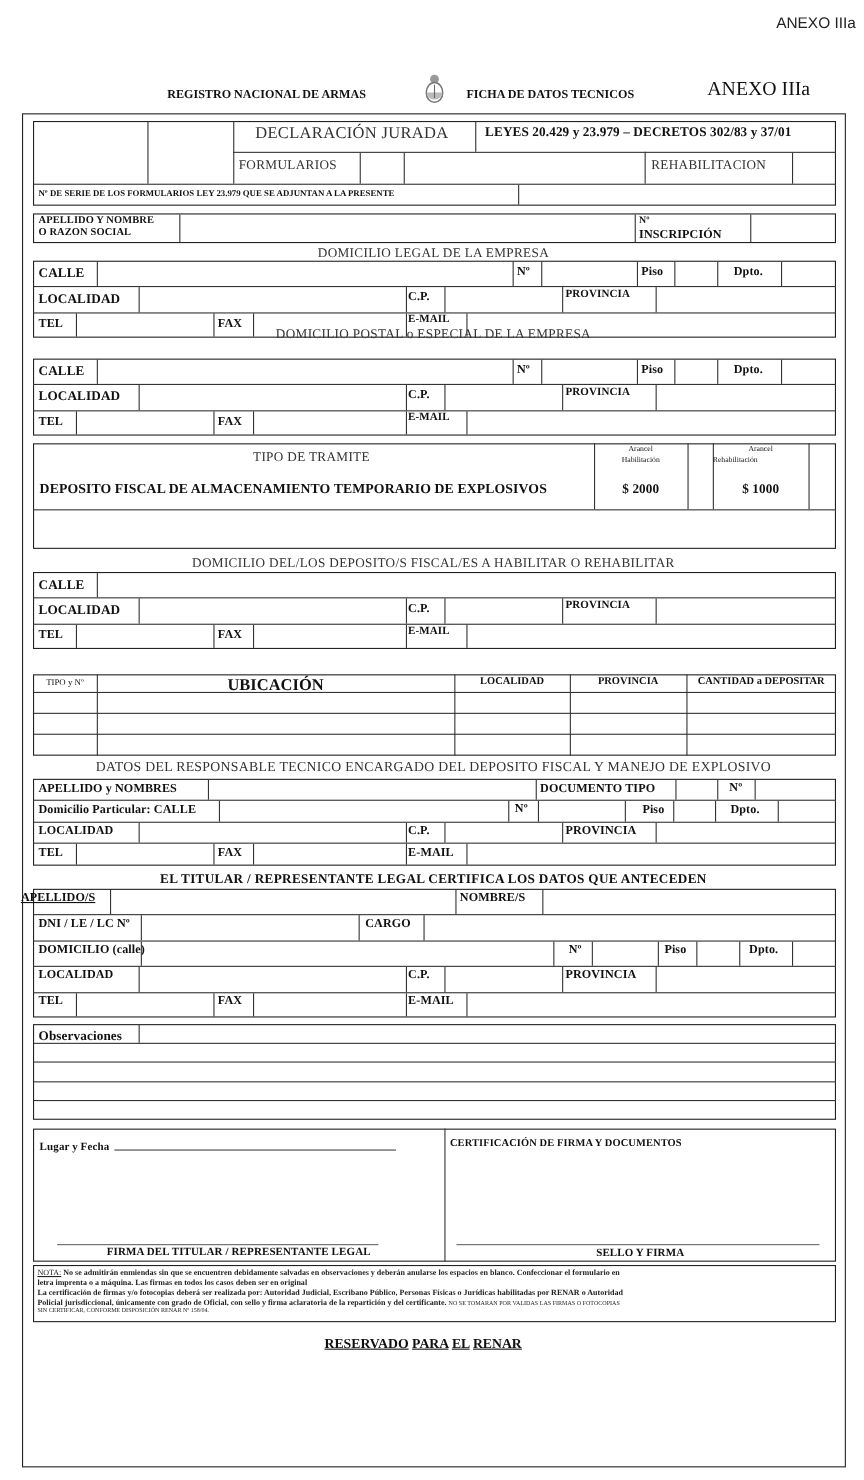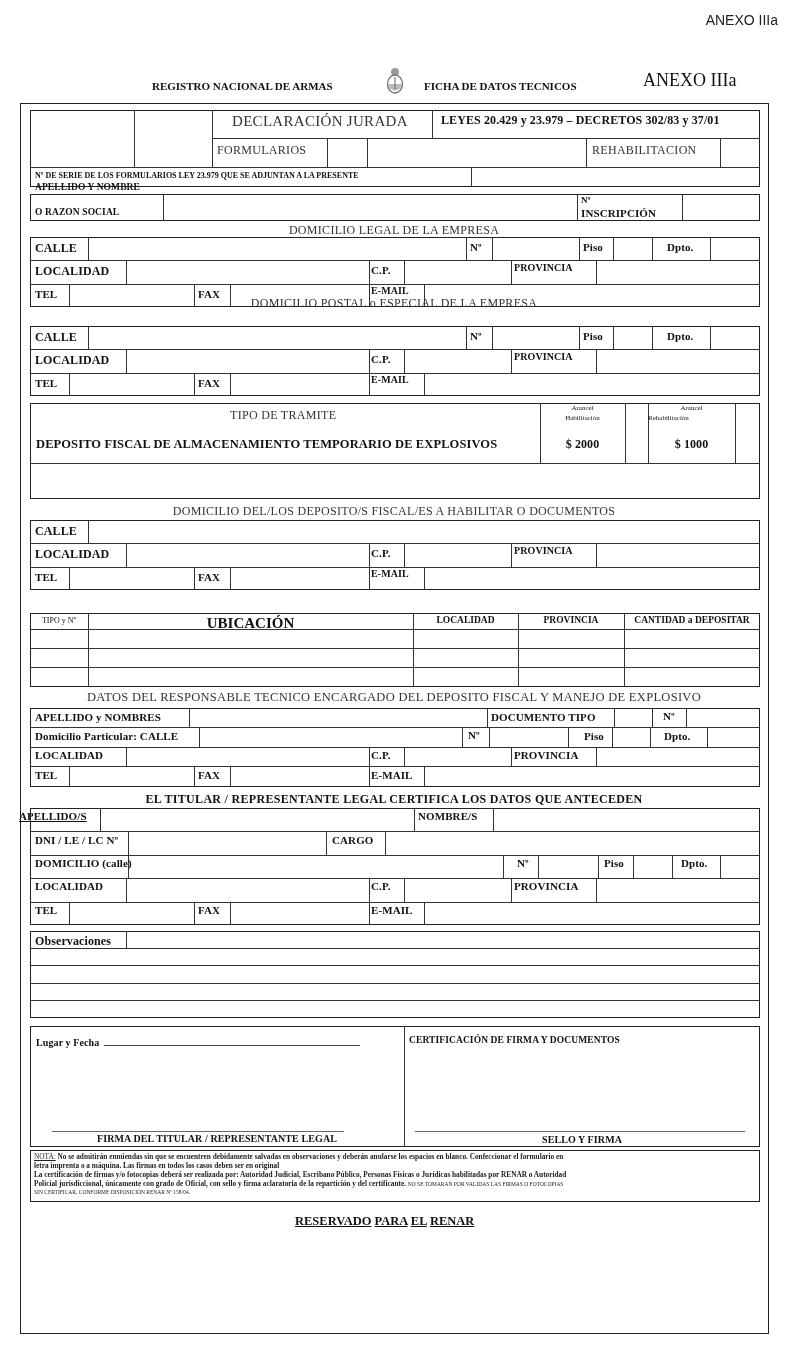--- a/index.html
+++ b/index.html
@@ -44,21 +44,21 @@
 <div class="lbl-n" style="left:217px;top:143px;">FORMULARIOS</div>
 <div class="field" style="left:327px;top:139px;width:39px;height:28px;border-left:1.2px solid #333;border-right:1.2px solid #333;"></div>
 <div class="vl" style="left:586px;top:138px;height:29px;"></div>
 <div class="lbl-n" style="left:592px;top:143px;">REHABILITACION</div>
 <div class="field" style="left:720px;top:139px;width:39px;height:28px;border-left:1.2px solid #333;"></div>
 <div class="hl" style="left:30px;top:167px;width:730px;"></div>
 <div class="lbl-s" style="left:35px;top:171px;">Nº DE SERIE DE LOS FORMULARIOS LEY 23.979 QUE SE ADJUNTAN A LA  PRESENTE</div>
 <div class="field" style="left:471px;top:168px;width:289px;height:18px;border-left:1.2px solid #333;"></div>
 
 <div class="box" style="left:30px;top:194px;width:730px;height:27px;"></div>
-<div class="lbl" style="left:35px;top:182px;font-size:9.5px;">APELLIDO Y NOMBRE</div>
+<div class="lbl" style="left:35px;top:196px;font-size:9.5px;">APELLIDO Y NOMBRE</div>
 <div class="lbl" style="left:35px;top:207px;font-size:9.5px;">O RAZON SOCIAL</div>
 <div class="field" style="left:163px;top:195px;width:413px;height:25px;border-left:1.2px solid #333;border-right:1.2px solid #333;"></div>
 <div class="lbl" style="left:581px;top:195px;font-size:9px;">Nº</div>
 <div class="lbl" style="left:581px;top:207px;font-size:11px;">INSCRIPCIÓN</div>
 <div class="field" style="left:682px;top:195px;width:77px;height:25px;border-left:1.2px solid #333;"></div>
 
 <div class="sec" style="top:223px;">DOMICILIO LEGAL DE LA EMPRESA</div>
 <div class="box" style="left:30px;top:237px;width:730px;height:70px;"></div>
 <div class="hl" style="left:30px;top:260px;width:730px;"></div>
 <div class="hl" style="left:30px;top:284px;width:730px;"></div>
@@ -119,21 +119,21 @@
 <div class="abs" style="left:648px;width:87px;top:404px;text-align:center;font-size:7px;">Arancel</div>
 <div class="abs" style="left:648px;width:87px;top:414px;text-align:left;font-size:7px;">Rehabilitación</div>
 <div class="lbl" style="left:36px;top:437px;font-size:12.5px;">DEPOSITO FISCAL DE ALMACENAMIENTO TEMPORARIO DE EXPLOSIVOS</div>
 <div class="lbl" style="left:540px;width:85px;top:437px;text-align:center;font-size:12px;">$ 2000</div>
 <div class="field" style="left:626px;top:430px;width:21px;height:32px;"></div>
 <div class="lbl" style="left:648px;width:87px;top:437px;text-align:center;font-size:12px;">$ 1000</div>
 <div class="field" style="left:736px;top:430px;width:23px;height:32px;"></div>
 <div class="hl" style="left:30px;top:463px;width:730px;"></div>
 <div class="field" style="left:31px;top:464px;width:728px;height:34px;"></div>
 
-<div class="sec" style="top:504px;">DOMICILIO DEL/LOS DEPOSITO/S FISCAL/ES A HABILITAR O DOCUMENTOS</div>
+<div class="sec" style="top:504px;">DOMICILIO DEL/LOS DEPOSITO/S FISCAL/ES A HABILITAR O REHABILITAR</div>
 <div class="box" style="left:30px;top:520px;width:730px;height:70px;"></div>
 <div class="hl" style="left:30px;top:543px;width:730px;"></div>
 <div class="hl" style="left:30px;top:567px;width:730px;"></div>
 <div class="lbl" style="left:35px;top:524px;font-size:12px;">CALLE</div>
 <div class="field" style="left:88px;top:521px;width:671px;height:22px;border-left:1.2px solid #333;"></div>
 <div class="lbl" style="left:35px;top:547px;font-size:12px;">LOCALIDAD</div>
 <div class="field" style="left:126px;top:544px;width:242px;height:23px;border-left:1.2px solid #333;border-right:1.2px solid #333;"></div>
 <div class="lbl" style="left:371px;top:547px;">C.P.</div>
 <div class="field" style="left:404px;top:544px;width:106px;height:23px;border-left:1.2px solid #333;border-right:1.2px solid #333;"></div>
 <div class="lbl" style="left:514px;top:545px;font-size:10px;">PROVINCIA</div>

